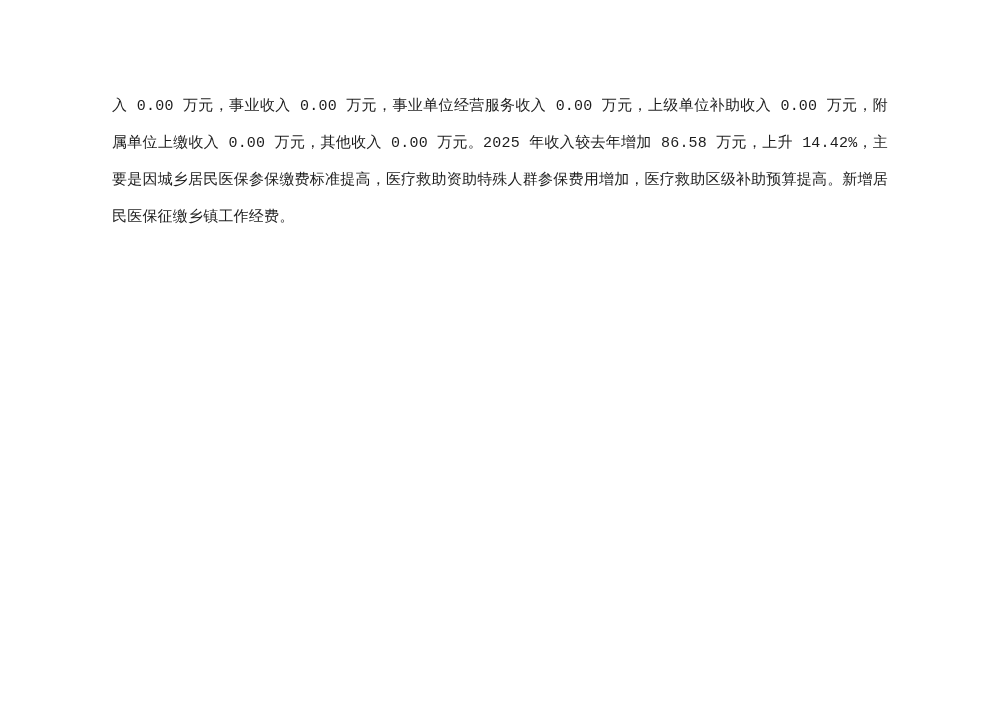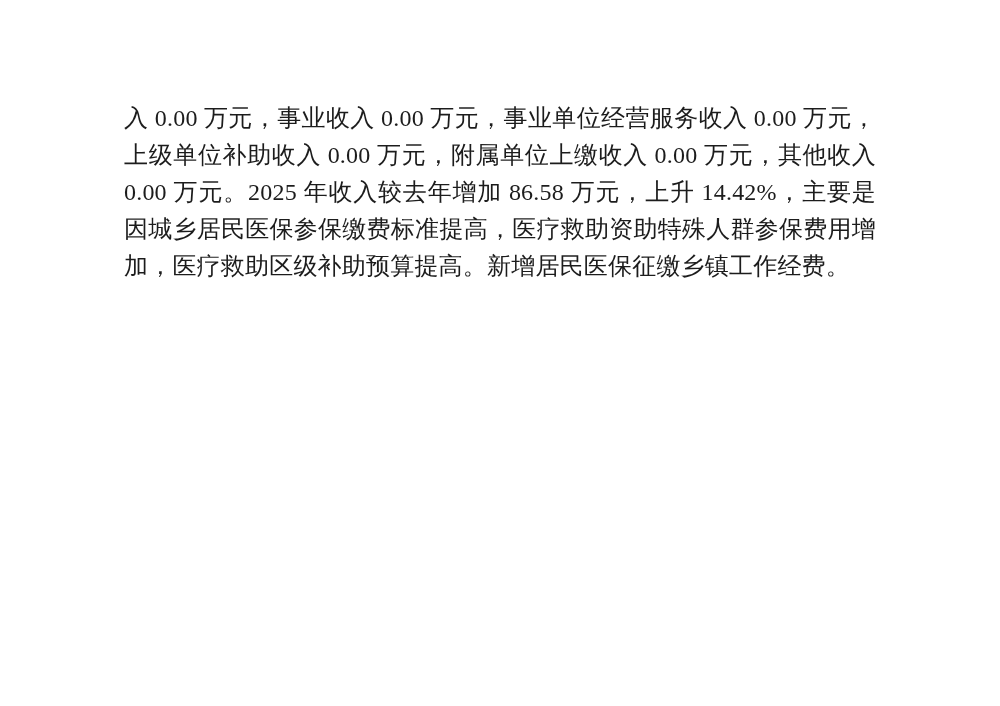--- a/index.html
+++ b/index.html
@@ -21,28 +21,28 @@
     background: #ffffff;
     box-sizing: border-box;
   }
   .doc-body {
     position: absolute;
     left: 112px;
     top: 88px;
     width: 776px;
   }
   .para {
-    margin: 12px;
-    font-size: 24px;
+    margin: 0;
+    font-size: 15px;
     line-height: 37px;
     text-align: justify;
     text-justify: inter-character;
     letter-spacing: 0.2px;
     color: #1c1c1c;
-    font-family: Liberation Serif, serif;
+    font-family: Liberation Mono, monospace;
   }
 </style>
 </head>
 <body>
 
 <div class="page">
   <div class="doc-body">
     <p class="para">入 0.00 万元，事业收入 0.00 万元，事业单位经营服务收入 0.00 万元，上级单位补助收入 0.00 万元，附属单位上缴收入 0.00 万元，其他收入 0.00 万元。2025 年收入较去年增加 86.58 万元，上升 14.42%，主要是因城乡居民医保参保缴费标准提高，医疗救助资助特殊人群参保费用增加，医疗救助区级补助预算提高。新增居民医保征缴乡镇工作经费。</p>
   </div>
 </div>

